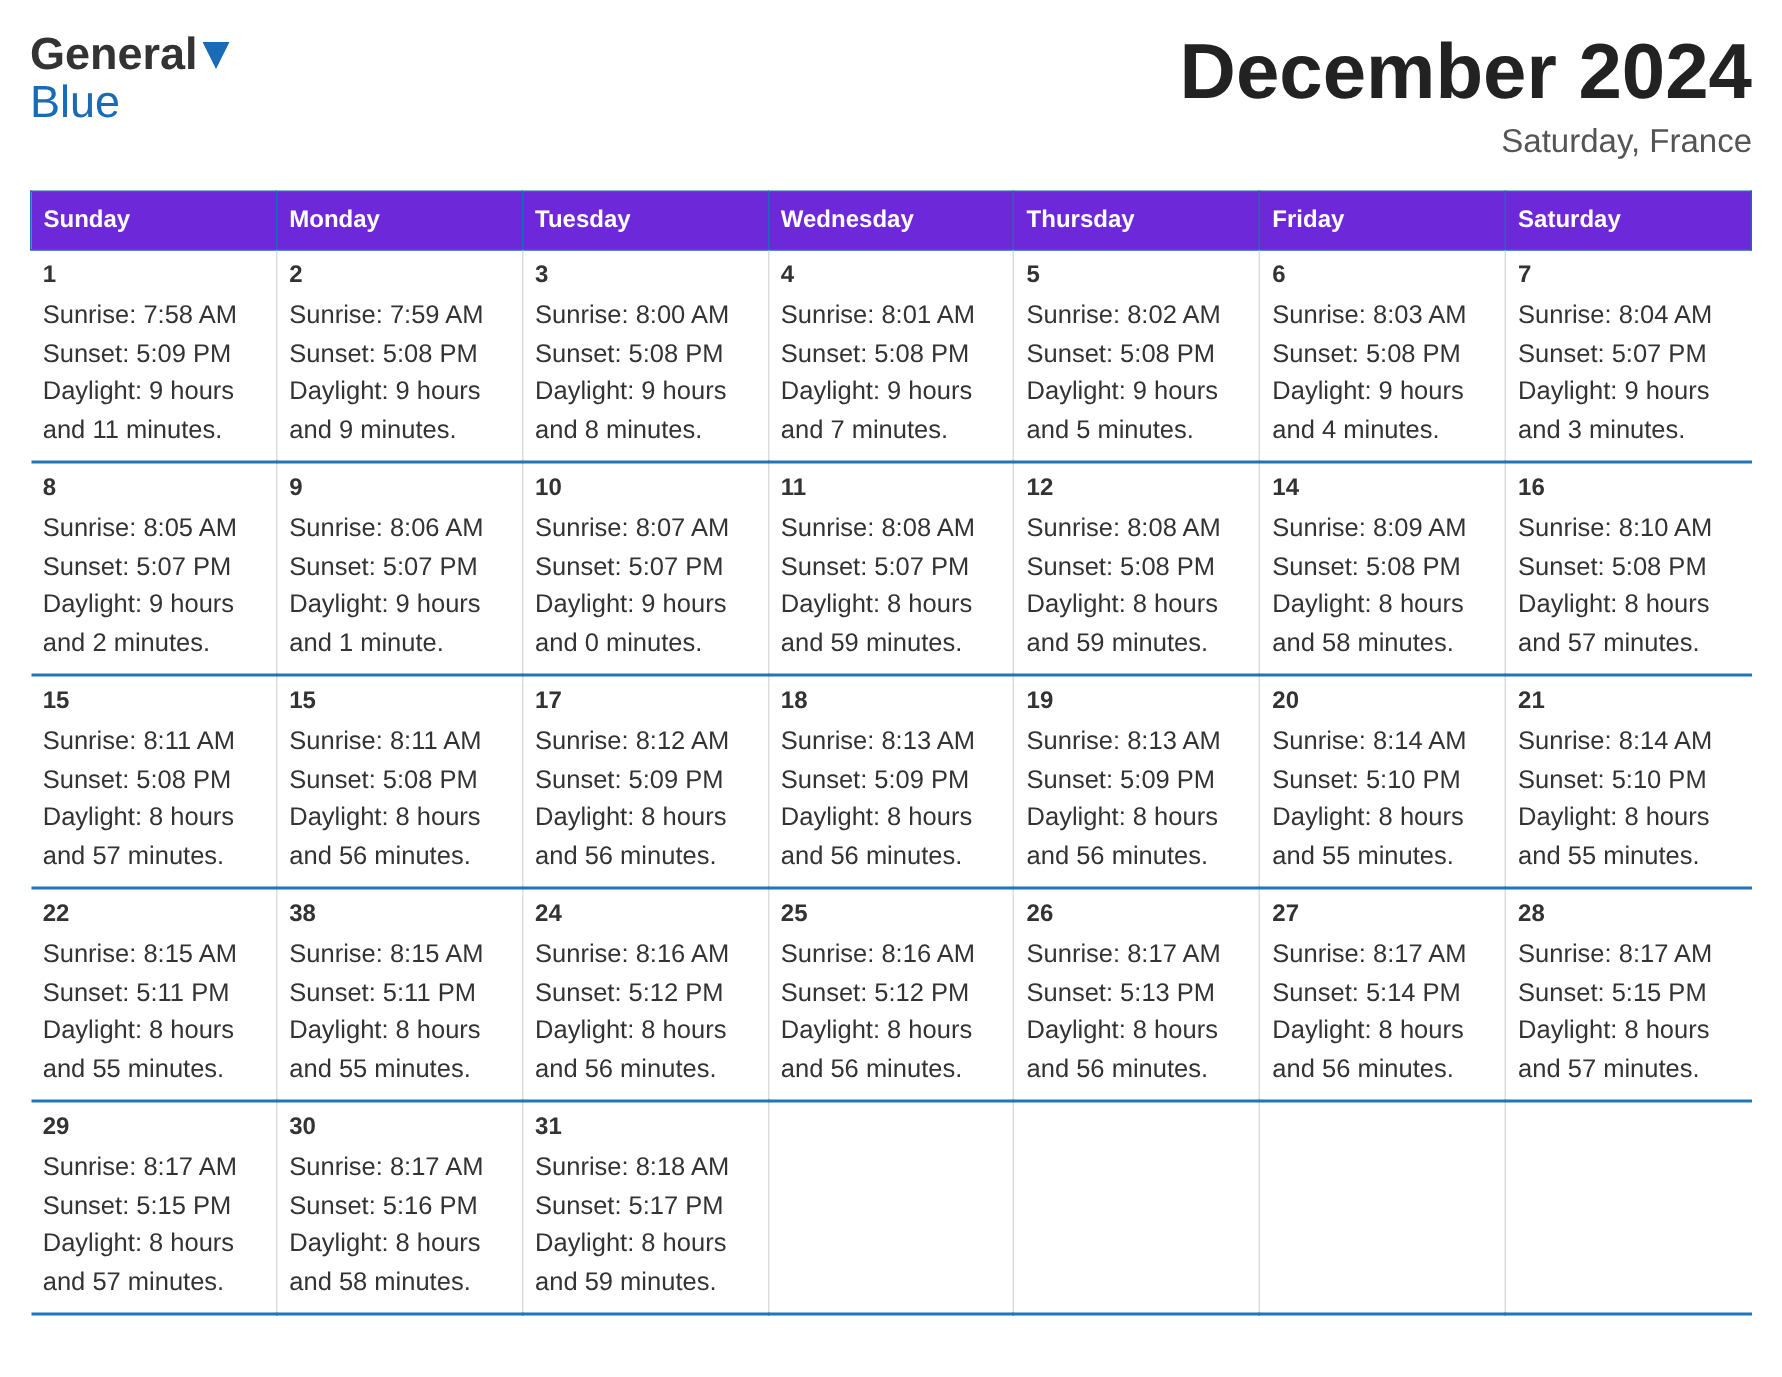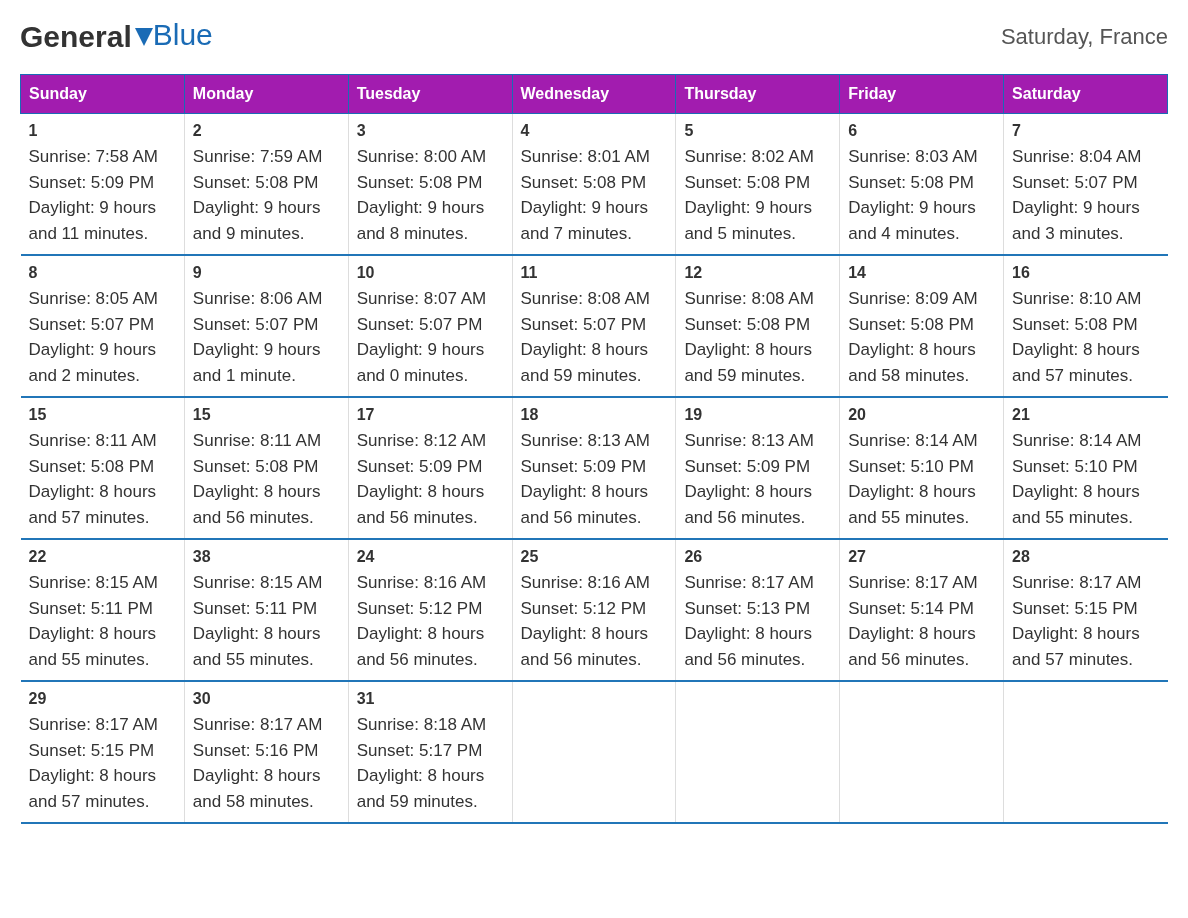--- a/index.html
+++ b/index.html
@@ -29,21 +29,21 @@
       font-size: 22px;
       color: #555;
       margin-top: 4px;
     }
     table {
       width: 100%;
       border-collapse: collapse;
       table-layout: fixed;
     }
     thead tr {
-      background-color: #a21caf;
+      background-color: #6d28d9;
       margin-left: 42px;
     }
     thead th {
       color: #fff;
       font-size: 16px;
       font-weight: bold;
       padding: 10px 8px;
       text-align: left;
       border: 1px solid #1a6bb5;
     }
@@ -70,21 +70,21 @@
     .day-info {
       font-size: 17px;
       line-height: 1.5;
     }
     .empty-cell {
       background: #fff;
     }
     
     .logo-container {
       display: flex;
-      flex-direction: row;
+      flex-direction: column;
     }
     .logo-line1 {
       display: flex;
       align-items: center;
     }
     .logo-general {
       font-size: 30px;
       font-weight: bold;
       color: #333;
     }
@@ -110,20 +110,21 @@
       <span class="logo-general">General</span>
       <span class="logo-triangle">
         <svg width="18" height="18" viewBox="0 0 18 18">
           <polygon points="0,0 18,0 9,18" fill="#1a6bb5"></polygon>
         </svg>
       </span>
     </div>
     <div class="logo-line2">Blue</div>
   </div>
   <div class="title-area">
+    <div class="month-title">December 2024</div>
     <div class="location">Saturday, France</div>
   </div>
 </div>
 
 <table>
   <thead>
     <tr>
     <th>Sunday</th>
         <th>Monday</th>
         <th>Tuesday</th>

